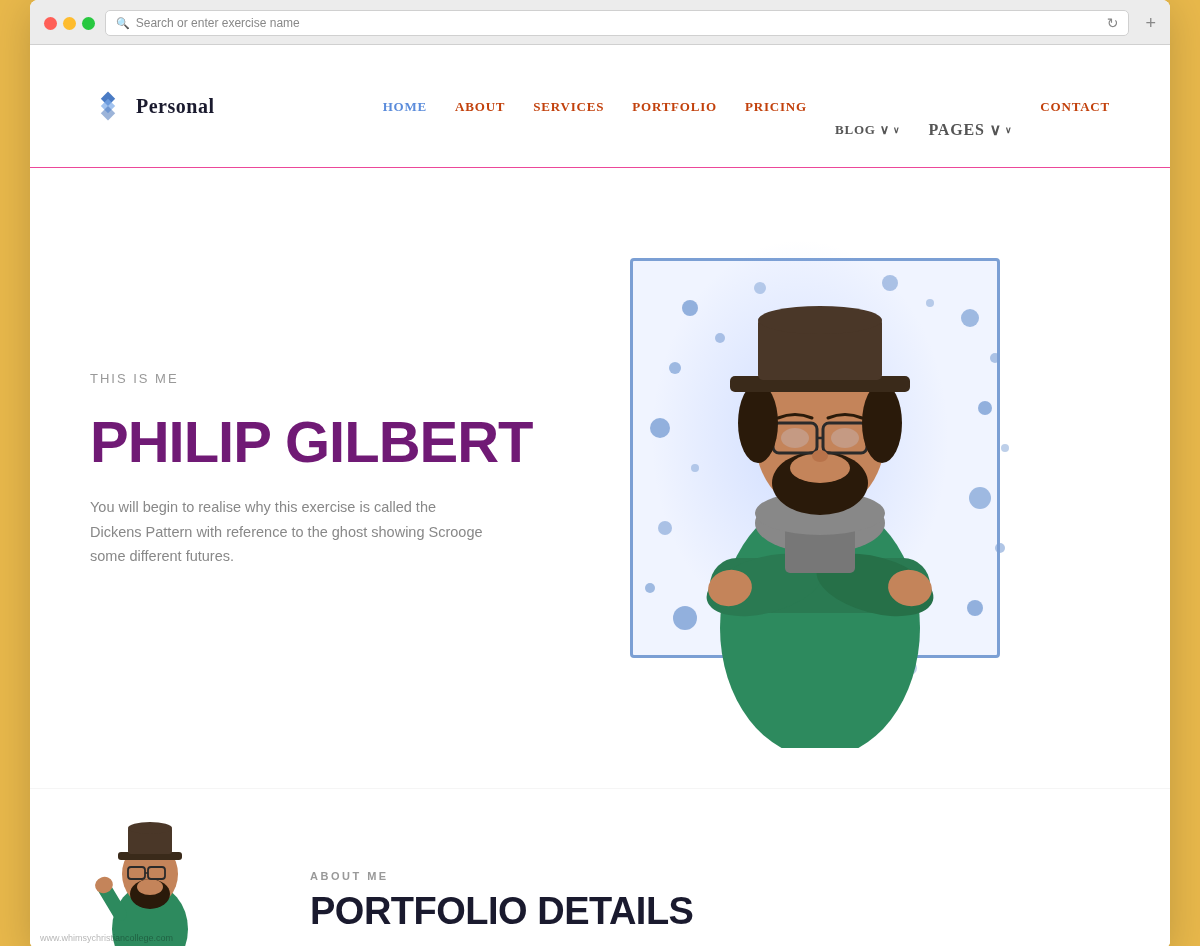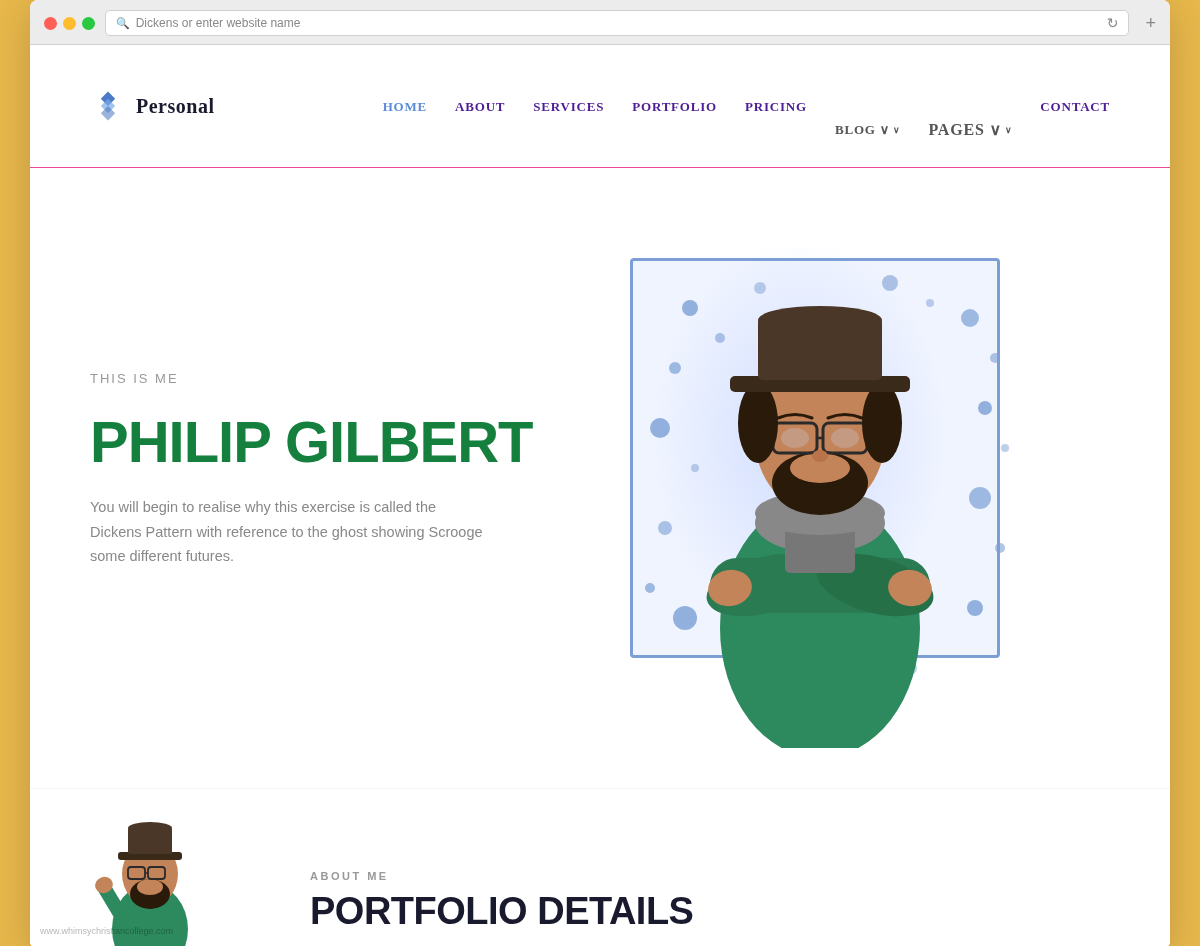--- a/index.html
+++ b/index.html
@@ -123,21 +123,21 @@
       align-items: center;
       gap: 28px;
       list-style: none;
       justify-content: center;
     }
 
     .nav-links a {
       text-decoration: none;
       font-size: 13px;
       font-weight: 600;
-      color: #4c1d95;
+      color: #c2410c;
       letter-spacing: 0.8px;
       text-transform: uppercase;
     }
 
     .nav-links .active a {
       color: #5b8cdb;
     }
 
     .nav-links .has-dropdown {
       display: flex;
@@ -174,21 +174,21 @@
       color: #999;
       letter-spacing: 2px;
       text-transform: uppercase;
       margin-bottom: 26px;
       font-weight: 400;
     }
 
     .hero-name {
       font-size: 58px;
       font-weight: 900;
-      color: #15803d;
+      color: #701a75;
       line-height: 1.05;
       margin-bottom: 22px;
       letter-spacing: -1px;
     }
 
     .hero-desc {
       font-size: 14.5px;
       color: #888;
       line-height: 1.7;
       margin-bottom: 36px;
@@ -268,21 +268,21 @@
 <div class="browser-window">
 
   <div class="browser-chrome">
     <div class="traffic-lights">
       <div class="traffic-light tl-red"></div>
       <div class="traffic-light tl-yellow"></div>
       <div class="traffic-light tl-green"></div>
     </div>
     <div class="address-bar">
       <span class="search-icon-chrome">🔍</span>
-      <span class="address-text">Dickens or enter website name</span>
+      <span class="address-text">Search or enter exercise name</span>
       <span class="refresh-btn">↻</span>
     </div>
     <span class="new-tab-btn">+</span>
   </div>
 
   <div class="website">
 
     <nav class="navbar">
       <div class="logo-area">
 
@@ -432,17 +432,17 @@
           <line x1="30" y1="95" x2="15" y2="70" stroke="#2d8a5e" stroke-width="14" stroke-linecap="round"></line>
           <ellipse cx="14" cy="66" rx="9" ry="8" fill="#c4845a" transform="rotate(-20 14 66)"></ellipse>
         </svg>
       </div>
 
       <div style="display:flex; flex-direction:column; justify-content:flex-end; padding-bottom: 16px;">
         <p class="about-label" style="font-size:11px; color:#999; letter-spacing:2.5px; text-transform:uppercase; margin-bottom:8px; font-weight:600;">ABOUT ME</p>
         <h2 style="font-size:38px; font-weight:900; color:#1a1a2e; letter-spacing:-0.5px;">PORTFOLIO DETAILS</h2>
       </div>
 
-      <span style="position:absolute; bottom:13px; left:10px; font-size:9px; color:rgba(0,0,0,0.3);">www.whimsychristiancollege.com</span>
+      <span style="position:absolute; bottom:6px; left:10px; font-size:9px; color:rgba(0,0,0,0.3);">www.whimsychristiancollege.com</span>
     </section>
 
   </div>
 </div>
 
 </body></html>

